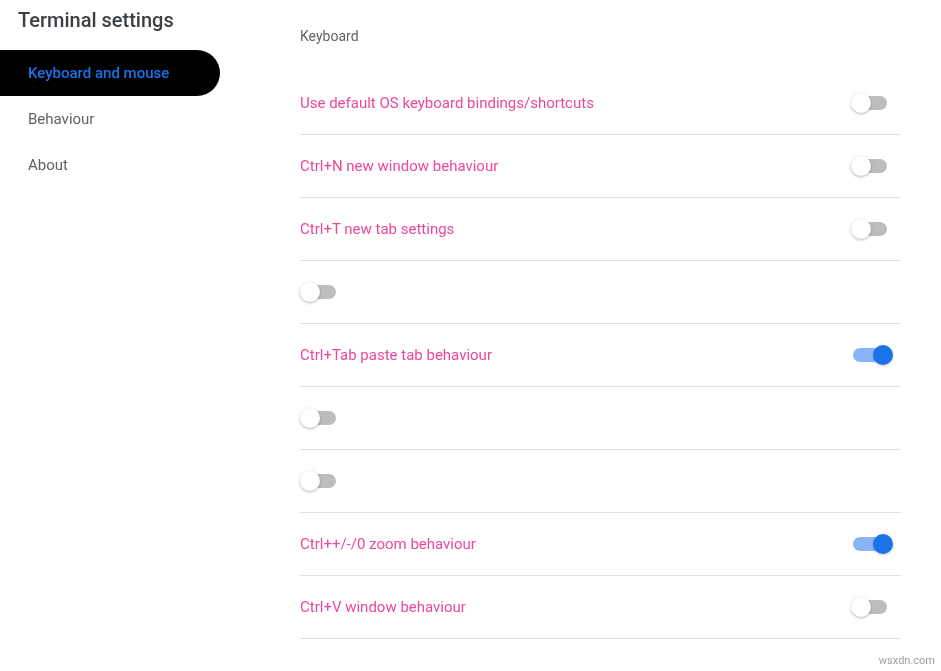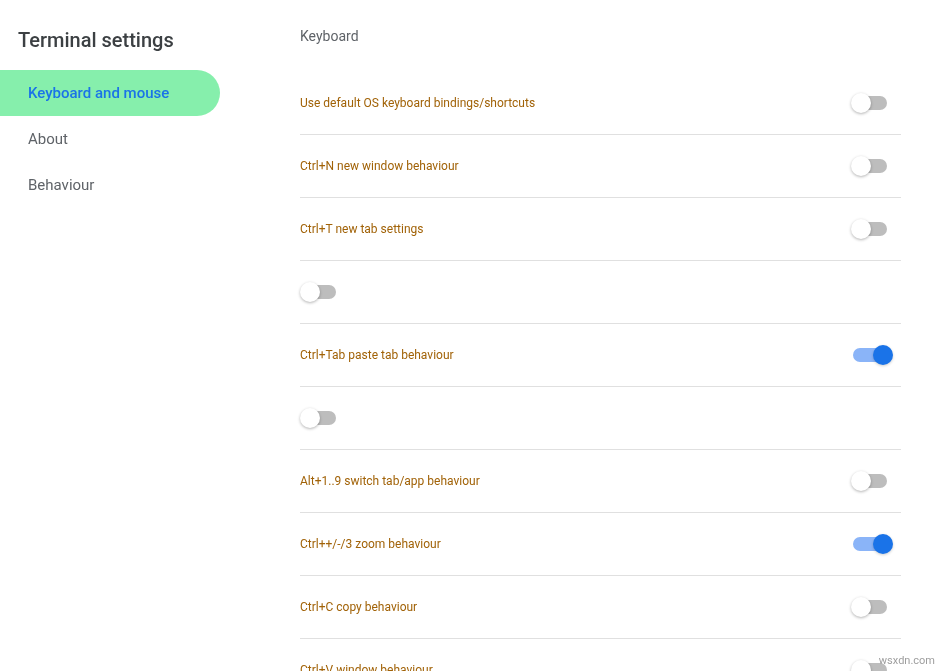--- a/index.html
+++ b/index.html
@@ -15,42 +15,41 @@
       height: 671px;
       overflow: hidden;
       position: relative;
     }
     .container {
       display: flex;
       height: 100%;
     }
     .sidebar {
       width: 240px;
-      padding-top: 20px;
       flex-shrink: 0;
     }
     .page-title {
       font-size: 20px;
       font-weight: 500;
       color: #3c4043;
       padding: 8px 20px 18px 18px;
     }
     .nav-list {
       list-style: none;
     }
     .nav-item {
       padding: 14px 20px 14px 28px;
       font-size: 15px;
       color: #5f6368;
       cursor: pointer;
       border-radius: 0 24px 24px 0;
       margin-right: 20px;
     }
     .nav-item.active {
-      background: #86efac;
+      background: #000000;
       color: #1a73e8;
       font-weight: 500;
     }
     .main {
       flex: 1;
       padding: 28px 40px 0 60px;
       overflow-y: auto;
     }
     .section-header {
       font-size: 14px;
@@ -61,22 +60,22 @@
       list-style: none;
     }
     .setting-row {
       display: flex;
       align-items: center;
       justify-content: space-between;
       padding: 19px 0;
       border-bottom: 1px solid #e0e0e0;
     }
     .setting-label {
-      font-size: 12px;
-      color: #a16207;
+      font-size: 15px;
+      color: #ec4899;
     }
     .toggle {
       position: relative;
       width: 48px;
       height: 24px;
       cursor: pointer;
       flex-shrink: 0;
       margin-right: 2px;
     }
     .toggle-track {
@@ -119,24 +118,24 @@
 <body>
 
 <div class="container">
   <aside class="sidebar">
     <h1 class="page-title">Terminal settings</h1>
     <ul class="nav-list">
       <li class="nav-item active">
         <span>Keyboard and mouse</span>
       </li>
       <li class="nav-item">
+        <span>Behaviour</span>
+      </li>
+      <li class="nav-item">
         <span>About</span>
-      </li>
-      <li class="nav-item">
-        <span>Behaviour</span>
       </li>
     </ul>
   </aside>
 
   <main class="main">
     <div class="section-header">Keyboard</div>
     <ul class="settings-list">
 
       <li class="setting-row">
         <span class="setting-label">Use default OS keyboard bindings/shortcuts</span>
@@ -178,42 +177,34 @@
       </li>
 
       <li class="setting-row">
         <div class="toggle">
           <div class="toggle-track"></div>
           <div class="toggle-thumb"></div>
         </div>
       </li>
 
       <li class="setting-row">
-        <span class="setting-label">Alt+1..9 switch tab/app behaviour</span>
-        <div class="toggle">
-          <div class="toggle-track"></div>
-          <div class="toggle-thumb"></div>
-        </div>
-      </li>
-
-      <li class="setting-row">
-        <span class="setting-label">Ctrl++/-/3 zoom behaviour</span>
+        <div class="toggle">
+          <div class="toggle-track"></div>
+          <div class="toggle-thumb"></div>
+        </div>
+      </li>
+
+      <li class="setting-row">
+        <span class="setting-label">Ctrl++/-/0 zoom behaviour</span>
         <div class="toggle on">
           <div class="toggle-track"></div>
           <div class="toggle-thumb"></div>
         </div>
       </li>
 
-      <li class="setting-row">
-        <span class="setting-label">Ctrl+C copy behaviour</span>
-        <div class="toggle">
-          <div class="toggle-track"></div>
-          <div class="toggle-thumb"></div>
-        </div>
-      </li>
 
       <li class="setting-row">
         <span class="setting-label">Ctrl+V window behaviour</span>
         <div class="toggle" ting="">
           <div class="toggle-track"></div>
           <div class="toggle-thumb"></div>
         </div>
       </li>
 
     </ul>

